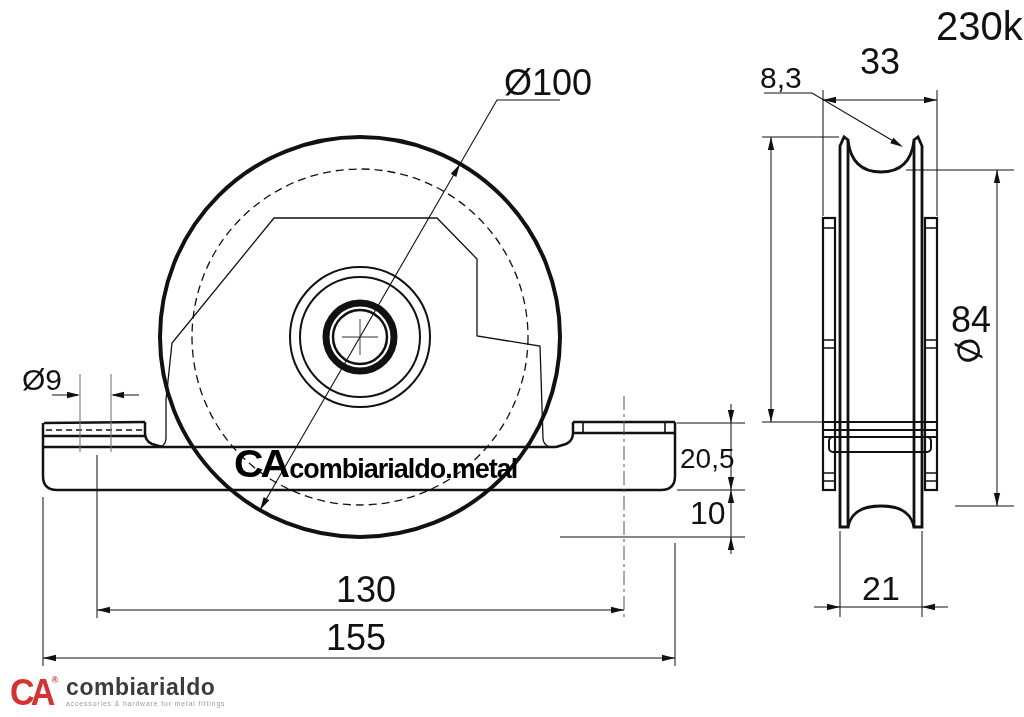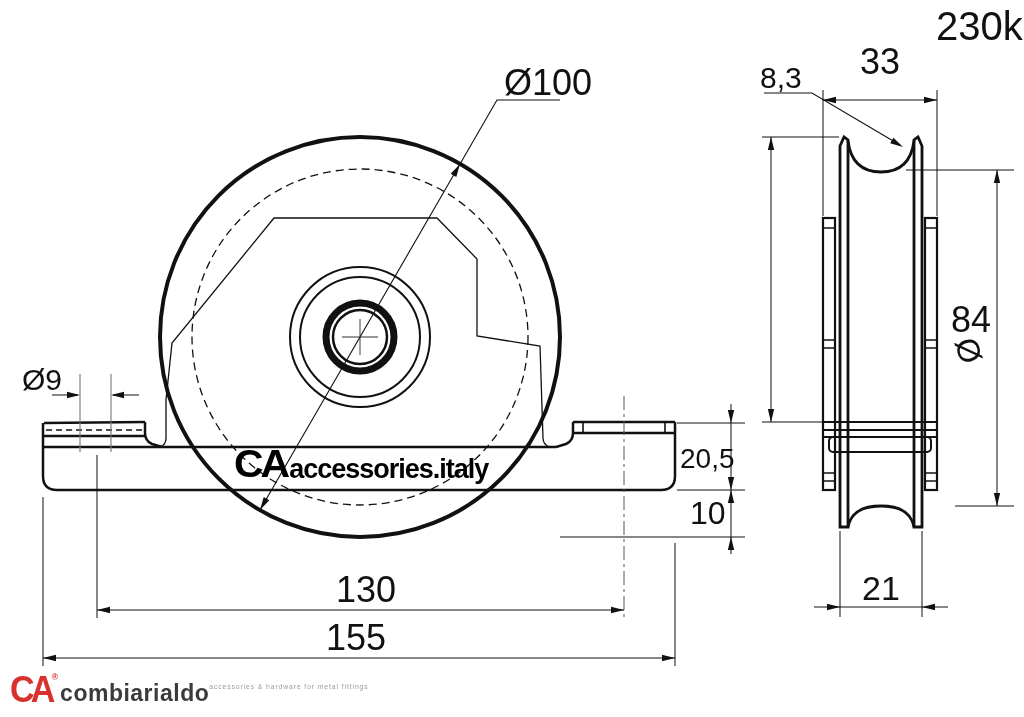--- a/index.html
+++ b/index.html
@@ -14,21 +14,21 @@
   .watermark{position:absolute;left:234px;top:444px;display:flex;align-items:baseline;
              color:#000;white-space:nowrap;}
   .watermark .wm-mark{font-size:41px;font-weight:900;letter-spacing:-3px;line-height:1;
                       transform:scaleY(.95);}
   .watermark .wm-name{font-size:27px;font-weight:800;letter-spacing:-1px;line-height:1;margin-left:2px;}
   
   .logo{position:absolute;left:8px;top:676px;display:flex;align-items:flex-end;}
   .logo .ca{font-size:37px;font-weight:900;line-height:.78;letter-spacing:-4px;
             transform:scaleX(.92);}
   .logo .reg{font-size:9px;font-weight:700;vertical-align:top;position:relative;top:-2px;}
-  .logo .col{margin-left:4px;display:flex;flex-direction:row;}
+  .logo .col{margin-left:10px;display:flex;flex-direction:column;}
   .logo .brand{font-size:23px;font-weight:800;letter-spacing:.5px;line-height:1;}
   .logo .tagline{font-size:6.8px;letter-spacing:.9px;line-height:1;margin-top:2px;}
 </style>
 </head>
 <body>
 
 <div id="stage">
 
   <svg id="drawing" width="1024" height="717" viewBox="0 0 1024 717">
 
@@ -159,21 +159,21 @@
         <polygon fill="#111" stroke="none" points="922,607 935,603.8 935,610.2"></polygon>
       </g>
       <text style="font-size:34px" x="862" y="600" stroke="none">21</text>
     </g>
 
     <text class="load" x="936" y="40">230kg</text>
   </svg>
 
   <div class="watermark">
     <span class="wm-mark">CA</span>
-    <span class="wm-name">accessories.italy</span>
+    <span class="wm-name">combiarialdo.metal</span>
   </div>
 
   <div class="logo">
     <span class="ca" style="color: rgb(217, 50, 46);">
       <span>CA</span><span class="reg" style="color: rgb(217, 50, 46);">®</span>
     </span>
     <span class="col">
       <span class="brand" style="color: rgb(59, 59, 61);">combiarialdo</span>
       <span class="tagline" style="color: rgb(154, 154, 154);">accessories &amp; hardware for metal fittings</span>
     </span>

